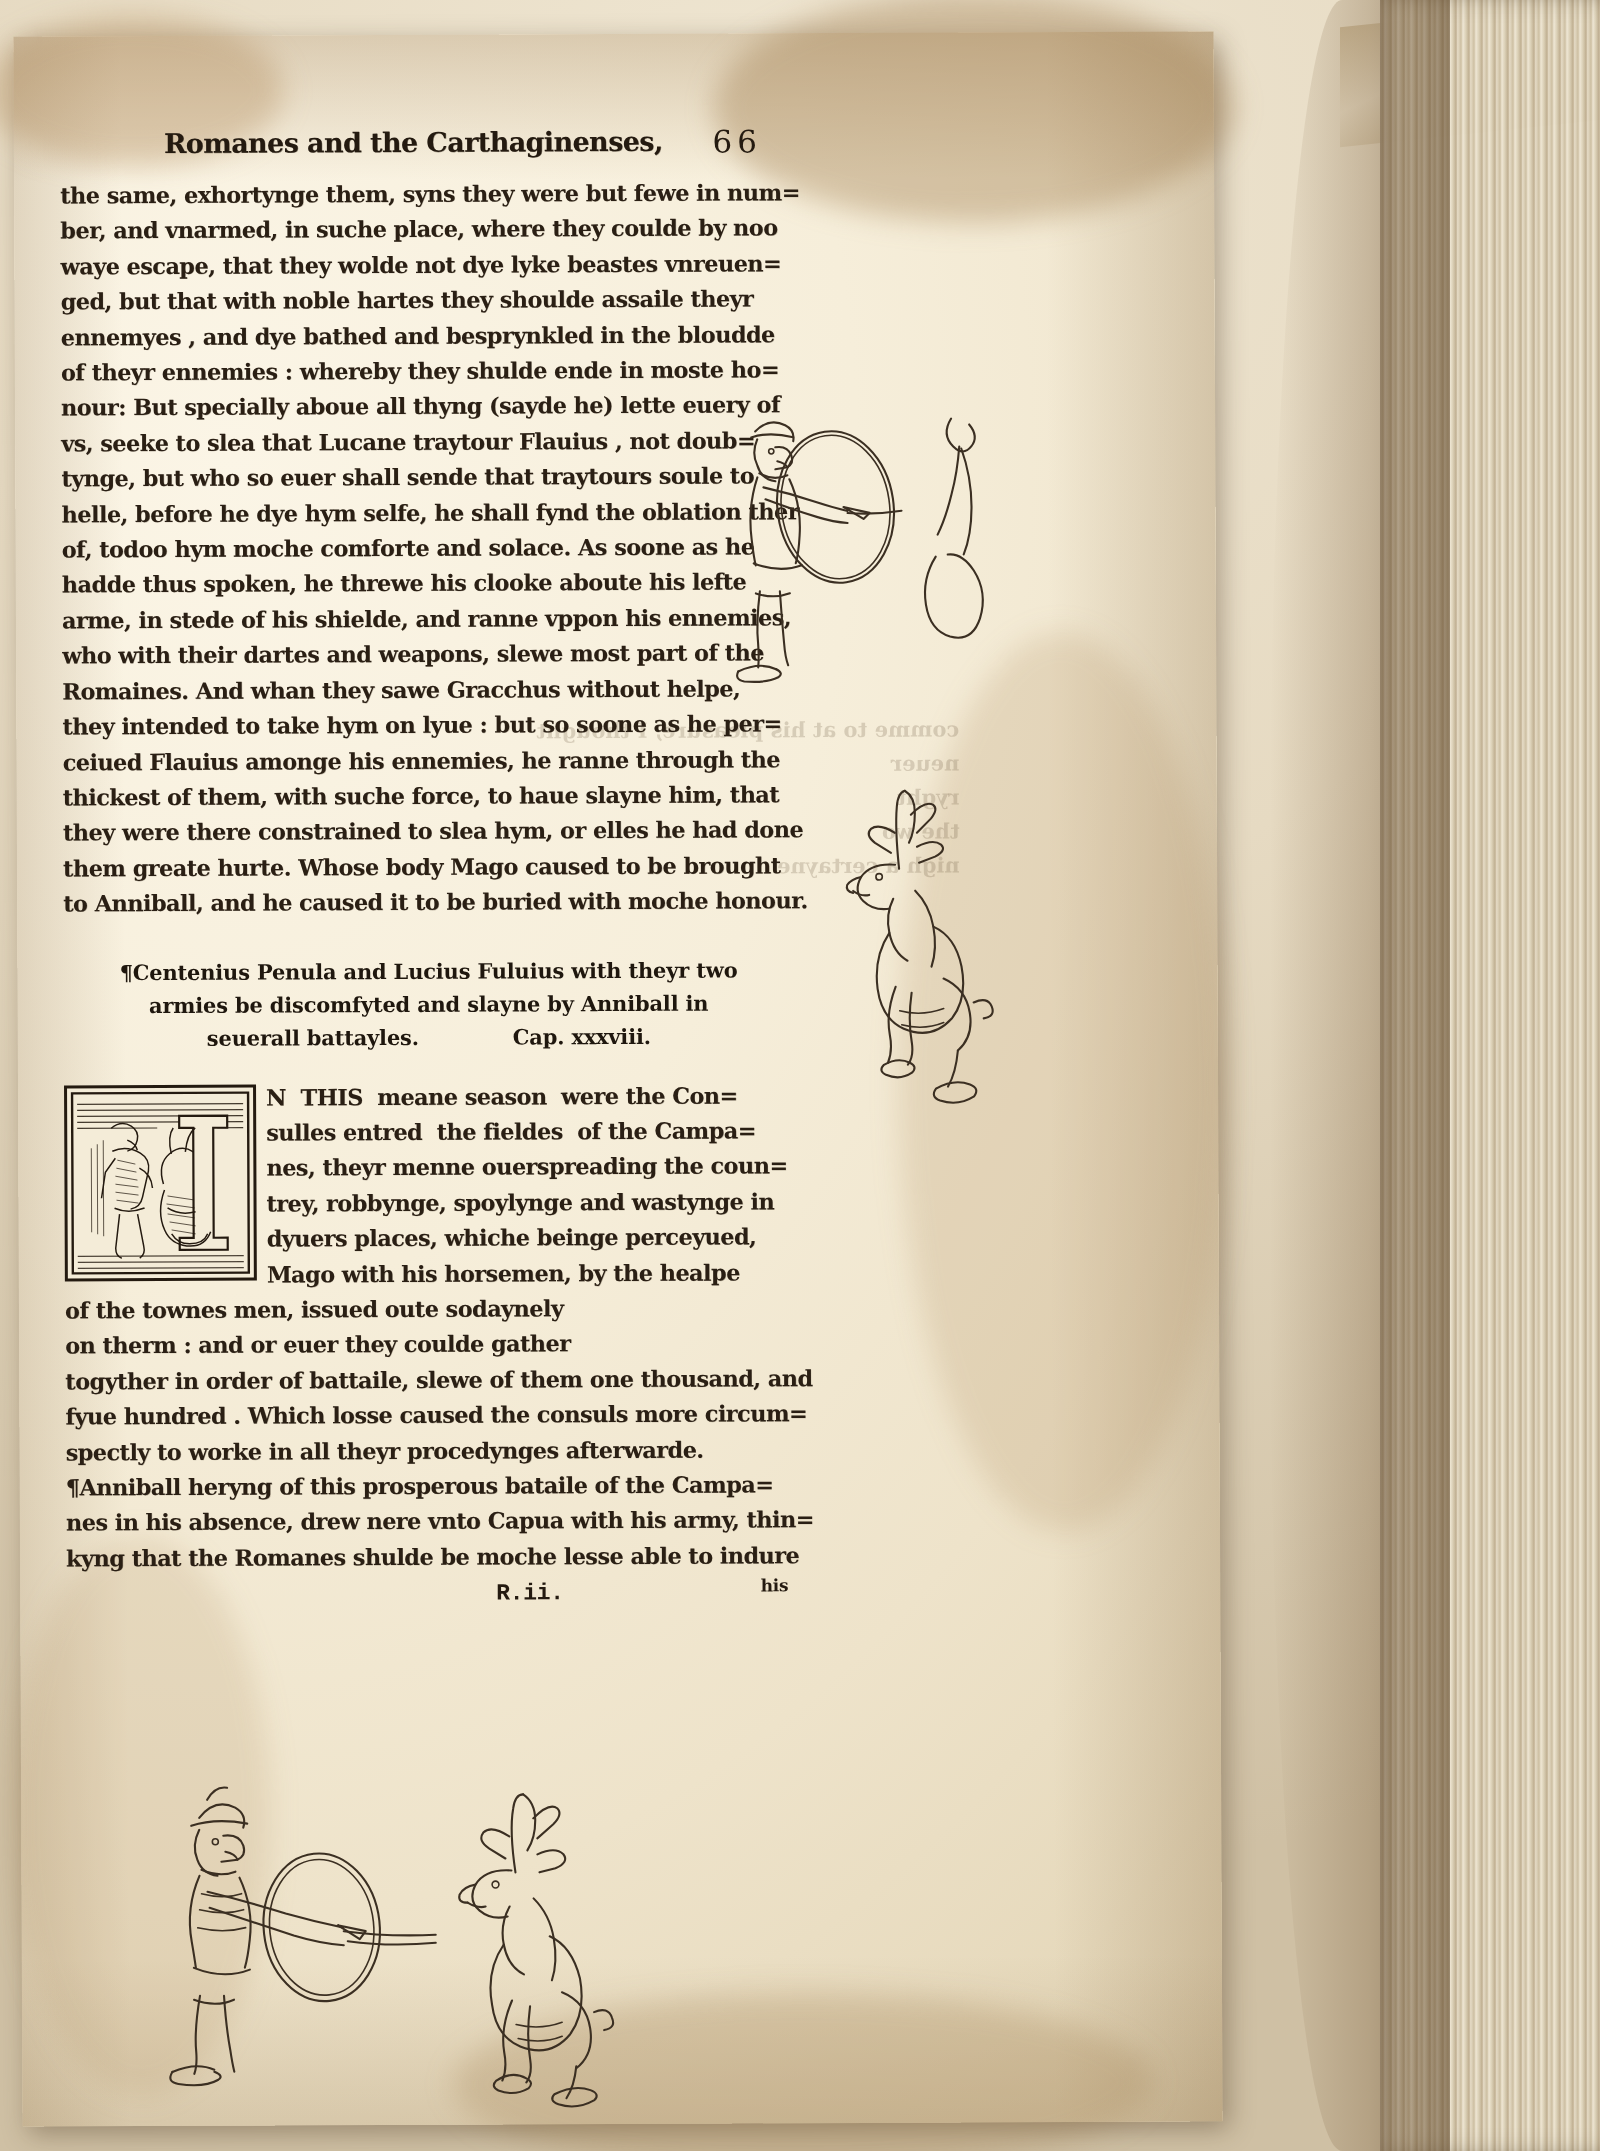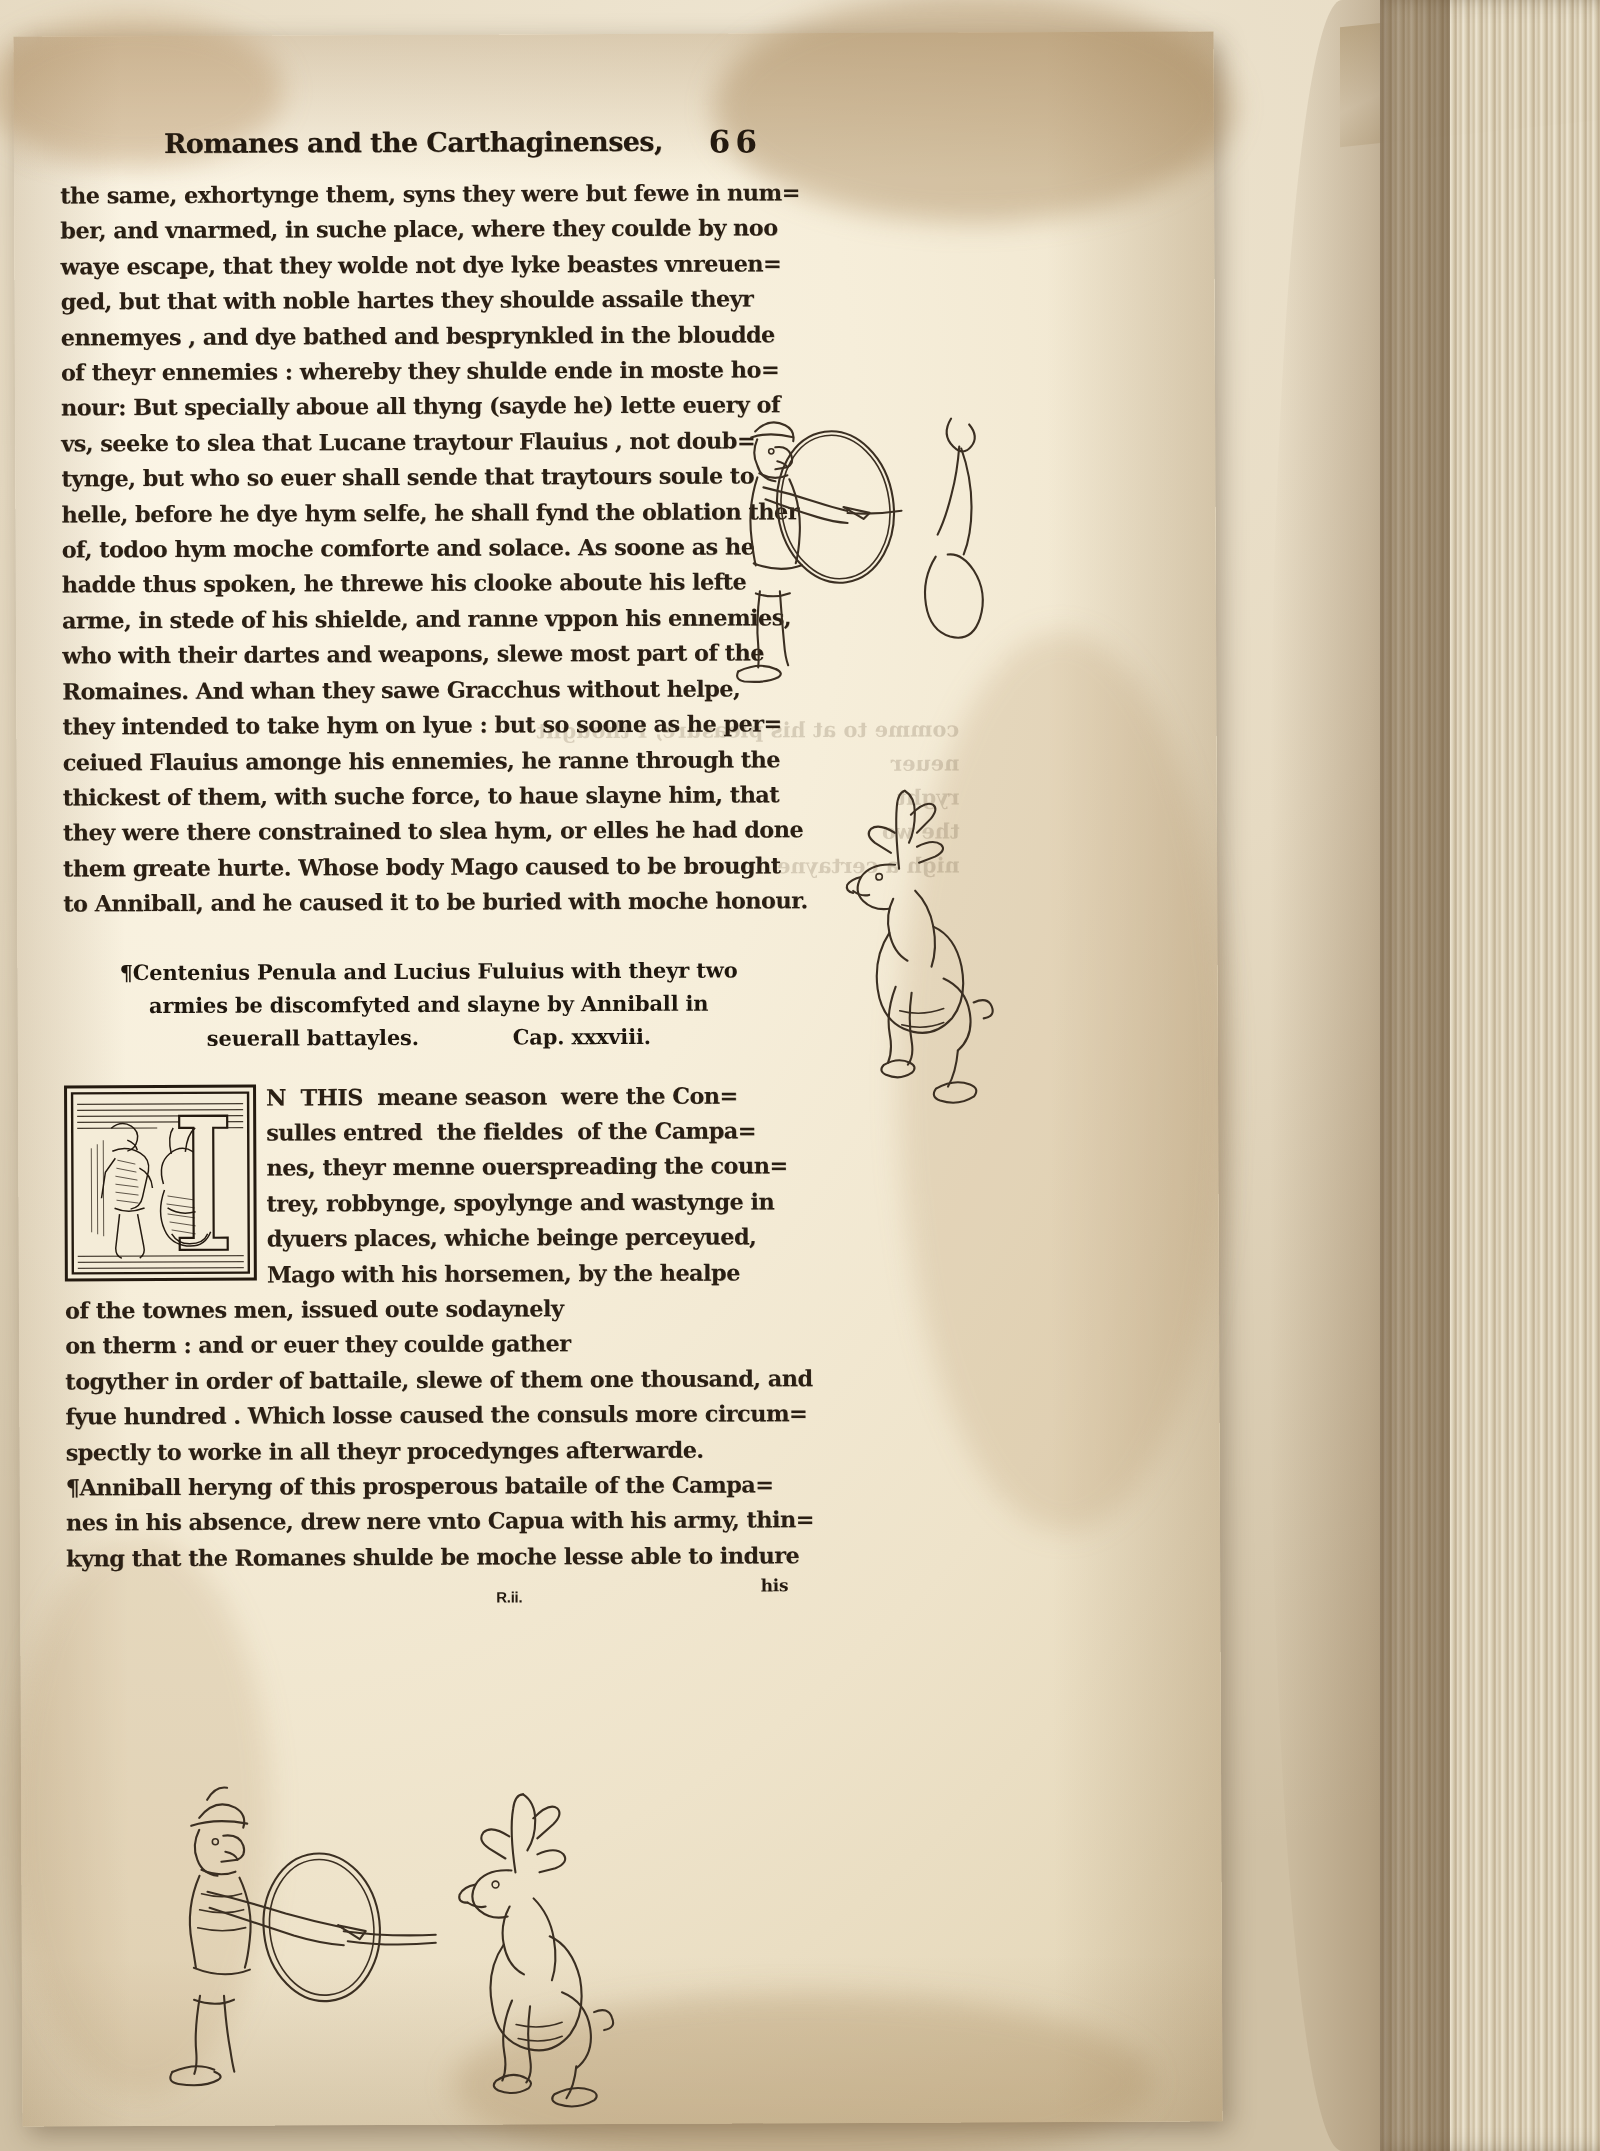--- a/index.html
+++ b/index.html
@@ -109,21 +109,21 @@
     font-weight: 700;
     color: #241a10;
     letter-spacing: -.6px;
     text-shadow: .5px .4px 0 rgba(40,28,16,.45);
   }
   .runhead .folio {
     position: absolute;
     right: 28px; top: -2px;
     font-size: 31px;
     font-family: "DejaVu Serif", serif;
-    font-weight: 700;
+    font-weight: 400;
     color: #241a10;
     letter-spacing: 5px;
   }
 
   .body-line {
     font-family: "DejaVu Serif", serif;
     font-weight: 700;
     font-size: 22.4px;
     line-height: 35.4px;
     color: #2a1f14;
@@ -170,24 +170,24 @@
   .afterfloat { clear: both; }
 
   
   .footline {
     position: relative;
     height: 40px;
     margin-top: 2px;
   }
   .footline .sig {
     position: absolute;
-    left: 430px; top: 12px;
-    font-family: Liberation Sans, sans-serif;
-    font-weight: 700;
-    font-size: 15px;
+    left: 430px; top: 4px;
+    font-family: Liberation Mono, monospace;
+    font-weight: 700;
+    font-size: 23px;
     color: #241a10;
   }
   .footline .catch {
     position: absolute;
     right: 8px; top: 0;
     font-family: "DejaVu Serif", serif;
     font-weight: 700;
     font-size: 17px;
     color: #241a10;
   }

